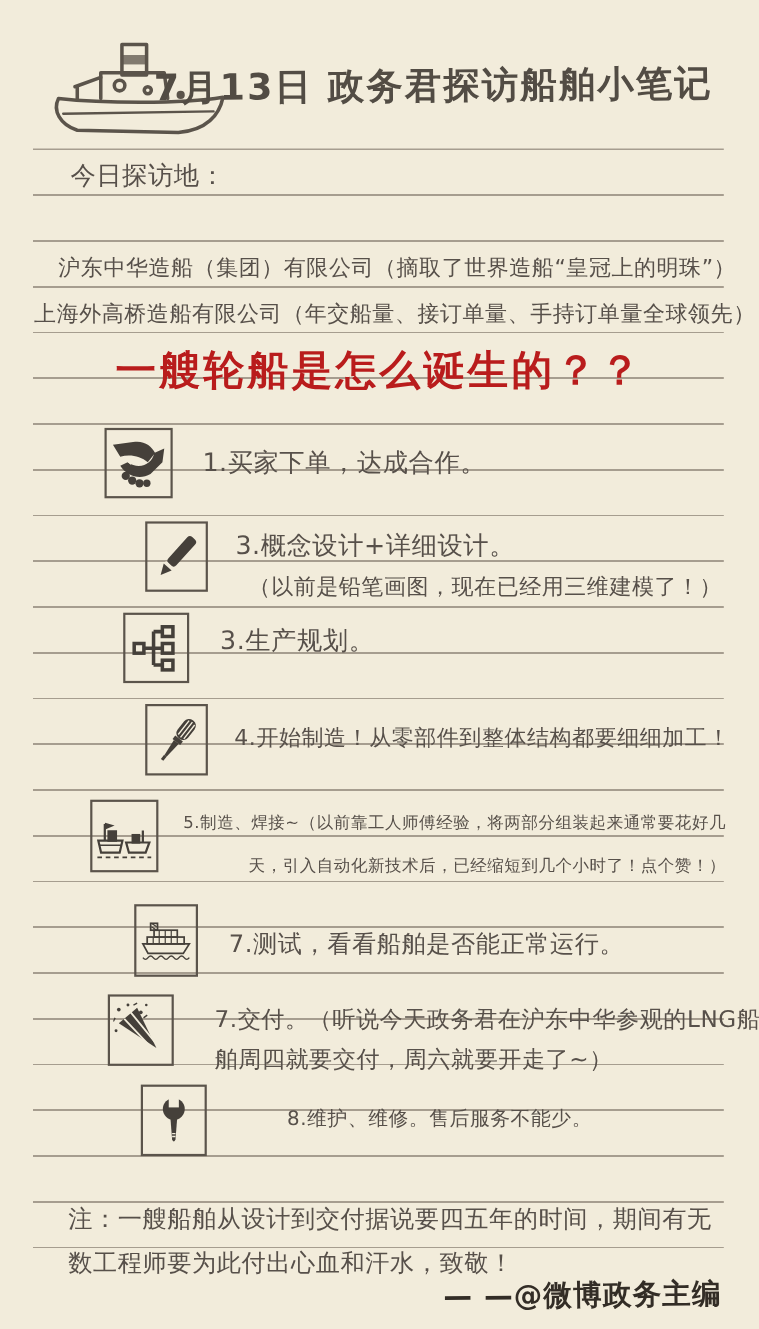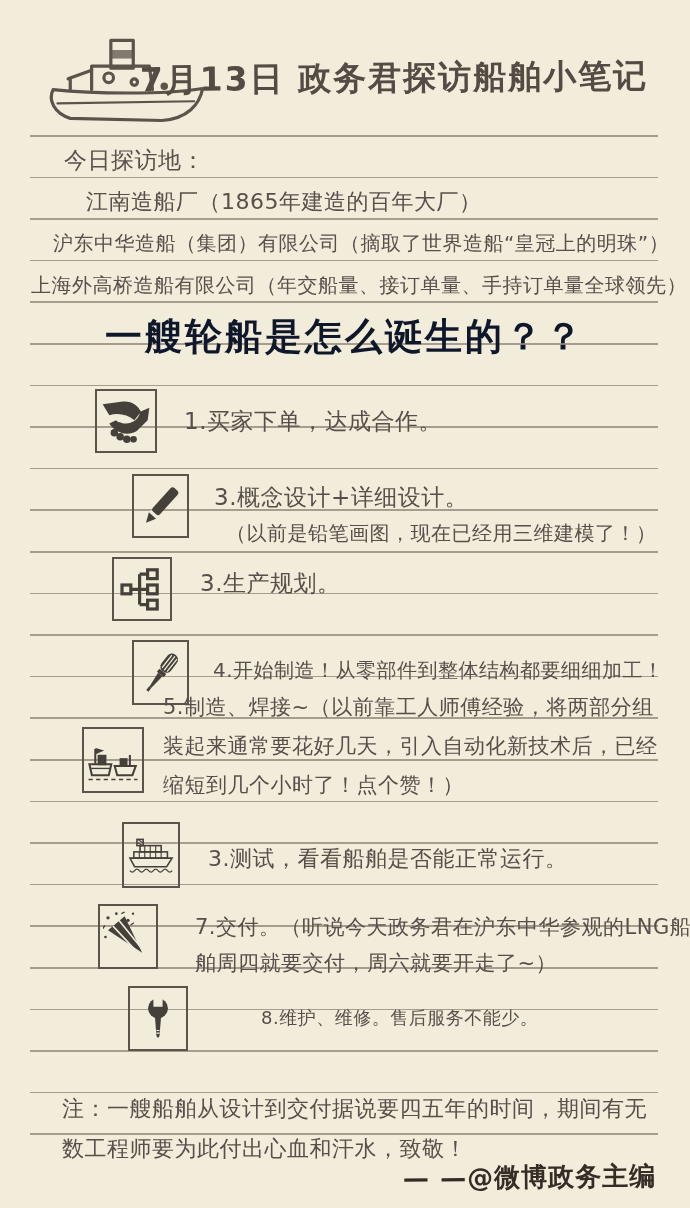--- a/index.html
+++ b/index.html
@@ -20,21 +20,21 @@
   }
   .abs{position:absolute;}
   .txt{letter-spacing:.5px;line-height:1.5;white-space:nowrap;}
   .wrap{white-space:normal;}
   .title{
     font-size:33px;font-weight:700;letter-spacing:2px;
     color:#524c44;text-align:center;transform:rotate(-.5deg);
   }
   .heading{
     font-size:37px;font-weight:700;letter-spacing:3px;
-    color:#0f172a;text-align:center;width:100%;left:0;
+    color:#b91c1c;text-align:center;width:100%;left:0;
   }
   .icon-box{
     position:absolute;border:2.5px solid #5b544b;
     display:flex;align-items:center;justify-content:center;
     background:transparent;box-sizing:border-box;
   }
   .sig{
     font-size:26px;font-weight:700;letter-spacing:1px;color:#332d26;
     transform:rotate(-.6deg);
   }
@@ -57,21 +57,20 @@
       <rect x="68" y="6" width="21" height="26"></rect>
       <rect x="68" y="15" width="21" height="8" fill="#5b544b" stroke="none" opacity=".75"></rect>
       <path d="M28 42 L50 34"></path>
       <path d="M30 42 L30 52"></path>
       <circle cx="118" cy="49" r="3.5" fill="#5b544b" stroke="none"></circle>
     </svg>
   </div>
   <div class="abs title" style="left:128px;top:56px;width:532px;">7月13日 政务君探访船舶小笔记</div>
 
   <div class="abs txt" style="left:64px;top:143px;font-size:23px;">今日探访地：</div>
-  <div class="abs txt" style="left:86px;top:185px;font-size:22px;">江南造船厂（1865年建造的百年大厂）</div>
   <div class="abs txt" style="left:53px;top:228px;font-size:20px;">沪东中华造船（集团）有限公司（摘取了世界造船“皇冠上的明珠”）</div>
   <div class="abs txt" style="left:31px;top:270px;font-size:20px;text-align:right;">上海外高桥造船有限公司（年交船量、接订单量、手持订单量全球领先）</div>
 
   <div class="abs heading" style="top:312px;">一艘轮船是怎么诞生的？？</div>
 
   <div class="icon-box" style="left:95px;top:389px;width:62px;height:64px;">
     <svg width="50" height="50" viewBox="0 0 60 60">
       <g fill="#45403a">
         <path d="M2 10 L24 7 C36 5 44 11 48 19 L40 29 C32 22 20 20 10 23 Z"></path>
         <path d="M10 33 C17 44 31 49 43 42 L56 29 L58 14 L47 19 C45 31 31 38 18 29 Z"></path>
@@ -127,35 +126,35 @@
       <path d="M5 38 H29" stroke-width="1.6"></path>
       <rect x="15" y="23" width="8" height="10" fill="#45403a"></rect>
       <path d="M11 15 V33"></path>
       <path d="M11 15 L18 17 L11 20" fill="#45403a"></path>
       <path d="M34 35 L59 35 L55 46 L37 46 Z"></path>
       <rect x="41" y="27" width="7" height="8" fill="#45403a"></rect>
       <path d="M52 22 V35"></path>
       <path d="M3 51 H61" stroke-dasharray="5 4" stroke-width="1.8"></path>
     </svg>
   </div>
-  <div class="abs txt wrap" style="left:163px;top:688px;width:497px;font-size:21px;line-height:39px;">5.制造、焊接~（以前靠工人师傅经验，将两部分组装起来通常要花好几天，引入自动化新技术后，已经缩短到几个小时了！点个赞！）</div>
+  <div class="abs txt wrap" style="left:163px;top:729px;width:497px;font-size:15px;line-height:39px;text-align:right;">5.制造、焊接~（以前靠工人师傅经验，将两部分组装起来通常要花好几天，引入自动化新技术后，已经缩短到几个小时了！点个赞！）</div>
 
   <div class="icon-box" style="left:122px;top:822px;width:58px;height:66px;">
     <svg width="50" height="52" viewBox="0 0 64 58" fill="none" stroke="#45403a" stroke-width="2">
       <rect x="14" y="9" width="8" height="8"></rect>
       <path d="M15 9 L21 13 M15 13 L21 17" stroke-width="1.4"></path>
       <rect x="18" y="17" width="27" height="8"></rect>
       <path d="M24 17 V25 M31 17 V25 M38 17 V25" stroke-width="1.4"></path>
       <rect x="10" y="25" width="43" height="8"></rect>
       <path d="M17 25 V33 M24 25 V33 M31 25 V33 M38 25 V33 M45 25 V33" stroke-width="1.4"></path>
       <path d="M5 33 L59 33 L52 44 L11 44 Z"></path>
       <path d="M5 49 q3 4 6 0 q3 -4 6 0 q3 4 6 0 q3 -4 6 0 q3 4 6 0 q3 -4 6 0 q3 4 6 0 q3 -4 6 0 q3 4 6 0" stroke-width="1.6"></path>
     </svg>
   </div>
-  <div class="abs txt" style="left:208px;top:842px;font-size:22px;">3.测试，看看船舶是否能正常运行。</div>
+  <div class="abs txt" style="left:208px;top:842px;font-size:22px;">7.测试，看看船舶是否能正常运行。</div>
 
   <div class="icon-box" style="left:98px;top:904px;width:60px;height:65px;">
     <svg width="50" height="52" viewBox="0 0 60 60">
       <polygon points="6,22 26,5 47,49" fill="#45403a"></polygon>
       <path d="M12 17 L41 48 M19 10 L45 42" stroke="#f2ecdb" stroke-width="2"></path>
       <g fill="#45403a">
         <circle cx="6" cy="7" r="2"></circle>
         <circle cx="16" cy="2" r="1.6"></circle>
         <circle cx="30" cy="10" r="2"></circle>
         <circle cx="3" cy="30" r="1.6"></circle>

